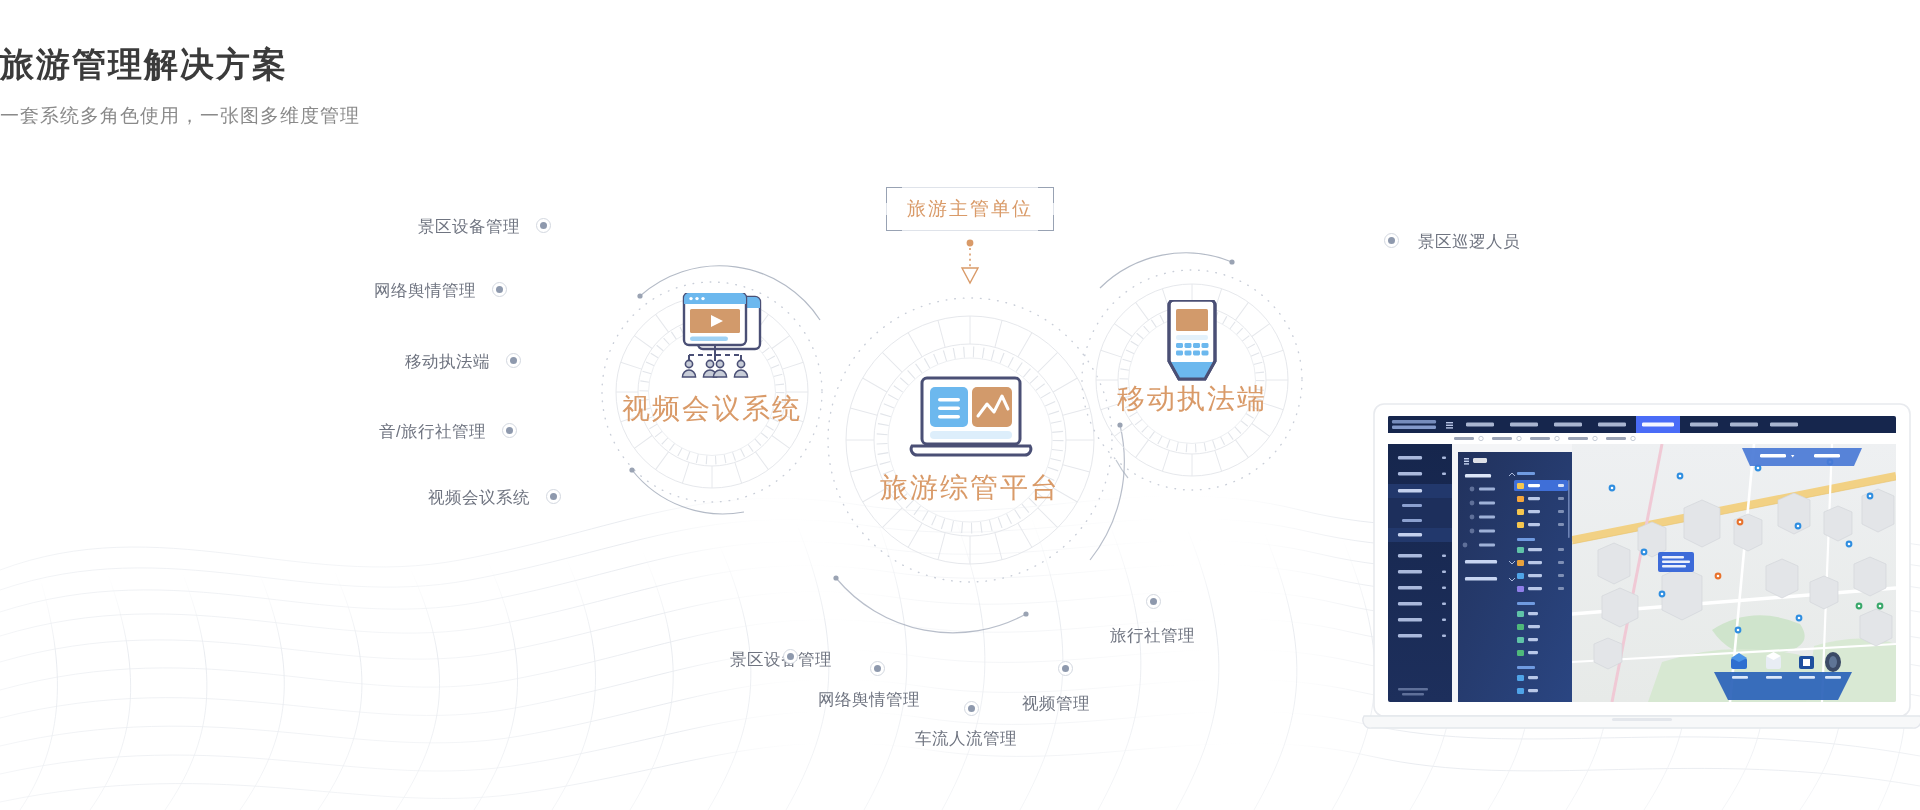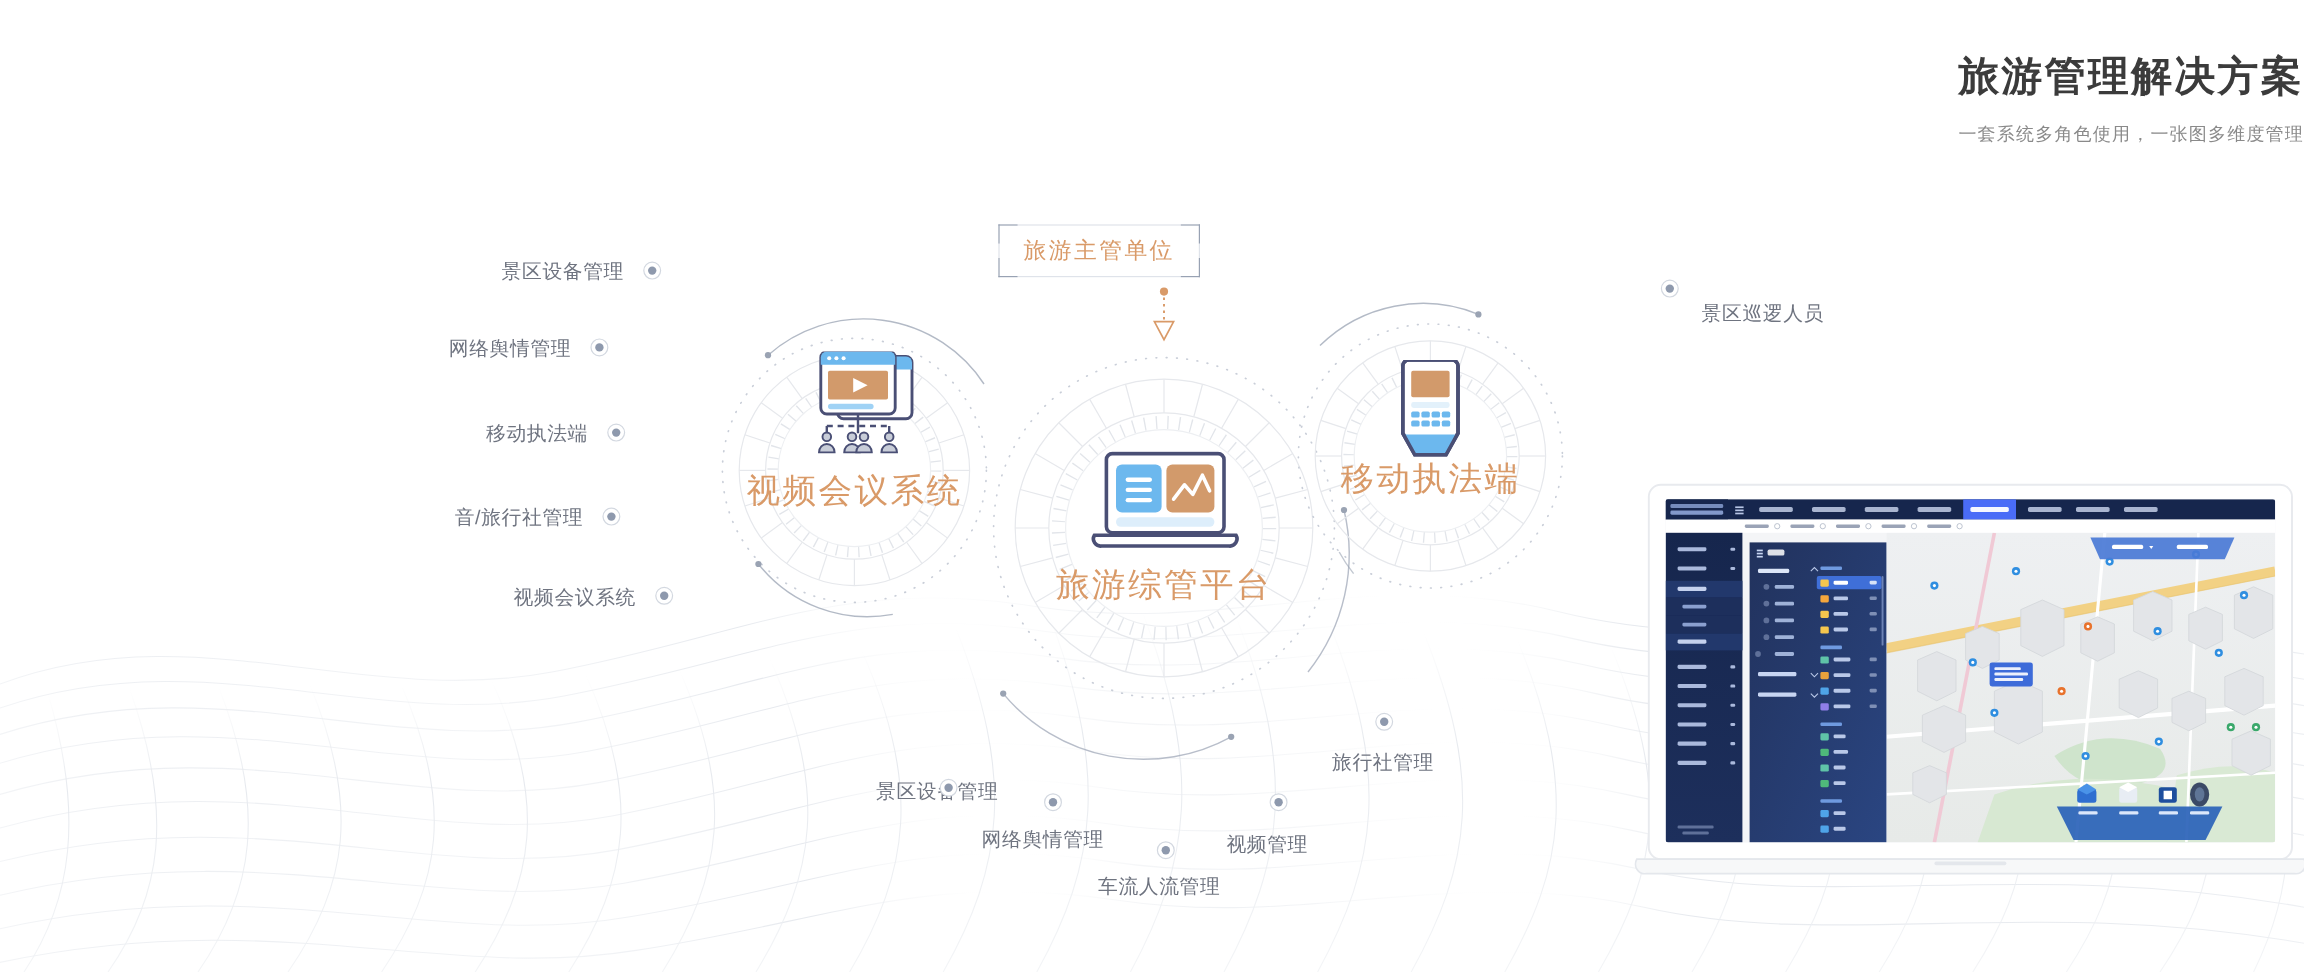--- a/index.html
+++ b/index.html
@@ -8,27 +8,27 @@
     background: #ffffff;
     font-family: "Liberation Sans", "DejaVu Sans", sans-serif;
     overflow: hidden;
   }
   #stage { position: relative; width: 1920px; height: 810px; background:#fff; }
 
   
   .bg-mesh { position:absolute; left:0; bottom:0; width:1920px; height:360px; z-index:0; pointer-events:none; }
 
   
-  .header { position:absolute; top:0; left:0; width:1920px; text-align:right; z-index:5; }
+  .header { position:absolute; top:0; left:0; width:1920px; text-align:left; z-index:5; }
   .page-title {
     margin-top:44px;
     font-size:34px; font-weight:bold; color:#3b3b3b; letter-spacing:2px; line-height:1.2;
   }
   .page-subtitle {
-    margin-top:18px; font-size:15px; color:#8a8a8a; letter-spacing:1px;
+    margin-top:18px; font-size:19px; color:#8a8a8a; letter-spacing:1px;
   }
 
   
   .diagram { position:absolute; left:0; top:0; width:1920px; height:810px; z-index:2; }
 
   
   .lbl {
     position:absolute; z-index:6;
     font-size:16.5px; color:#6f7480; white-space:nowrap; letter-spacing:0.5px;
   }
@@ -40,21 +40,21 @@
     background:#ffffff; border:1px solid #d3d8e0;
     display:flex; align-items:center; justify-content:center;
   }
   .dot::after {
     content:""; width:7px; height:7px; border-radius:50%; background:#8e99ad;
   }
 
   
   .authority-box {
     position:absolute; z-index:8;
-    left:832px; top:187px; width:168px; height:44px;
+    left:886px; top:187px; width:168px; height:44px;
     display:flex; align-items:center; justify-content:center;
   }
   .authority-box .corner { position:absolute; width:16px; height:16px; }
   .authority-box .c-tl { left:0; top:0; border-left:1.6px solid #98a2b3; border-top:1.6px solid #98a2b3; }
   .authority-box .c-tr { right:0; top:0; border-right:1.6px solid #98a2b3; border-top:1.6px solid #98a2b3; }
   .authority-box .c-bl { left:0; bottom:0; border-left:1.6px solid #98a2b3; border-bottom:1.6px solid #98a2b3; }
   .authority-box .c-br { right:0; bottom:0; border-right:1.6px solid #98a2b3; border-bottom:1.6px solid #98a2b3; }
   .authority-box .edge-t { position:absolute; left:16px; right:16px; top:0; border-top:1px solid #dfe3ea; }
   .authority-box .edge-b { position:absolute; left:16px; right:16px; bottom:0; border-bottom:1px solid #dfe3ea; }
   .authority-box .edge-l { position:absolute; top:16px; bottom:16px; left:0; border-left:1px solid #dfe3ea; }
@@ -385,21 +385,21 @@
   <div class="lbl right-align" style="left:280px; top:351px; width:210px;">移动执法端</div>
   <div class="dot" style="left:506px; top:353px;"></div>
 
   <div class="lbl right-align" style="left:276px; top:421px; width:210px;">音/旅行社管理</div>
   <div class="dot" style="left:502px; top:423px;"></div>
 
   <div class="lbl right-align" style="left:320px; top:487px; width:210px;">视频会议系统</div>
   <div class="dot" style="left:546px; top:489px;"></div>
 
   <div class="dot" style="left:1384px; top:233px;"></div>
-  <div class="lbl" style="left:1418px; top:231px;margin-top:20px;">景区巡逻人员</div>
+  <div class="lbl" style="left:1418px; top:231px;">景区巡逻人员</div>
 
   <div class="dot" style="left:783px; top:649px;"></div>
   <div class="lbl" style="left:730px; top:649px;">景区设备管理</div>
 
   <div class="dot" style="left:870px; top:661px;"></div>
   <div class="lbl" style="left:818px; top:689px;">网络舆情管理</div>
 
   <div class="dot" style="left:964px; top:701px;"></div>
   <div class="lbl" style="left:915px; top:728px;">车流人流管理</div>
 

